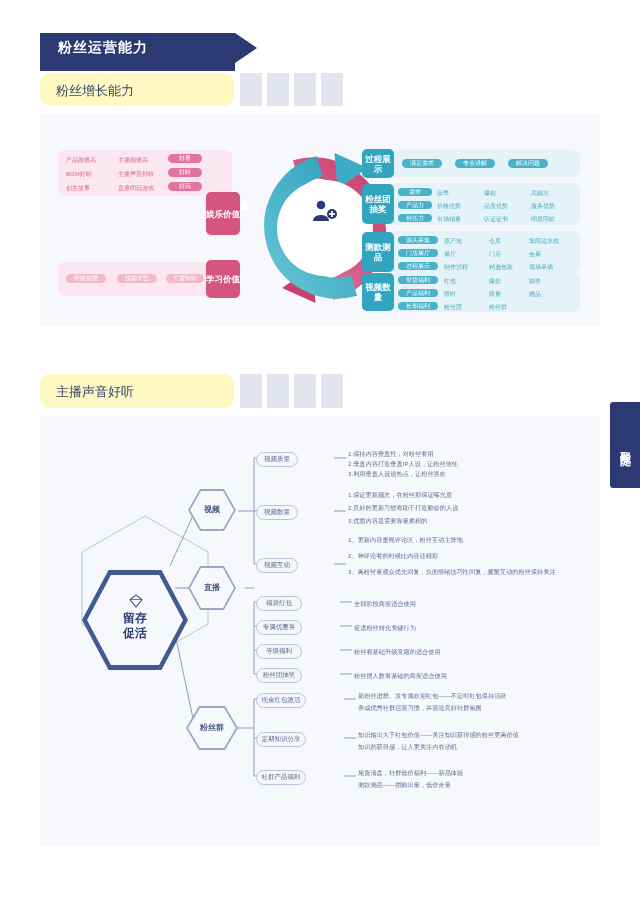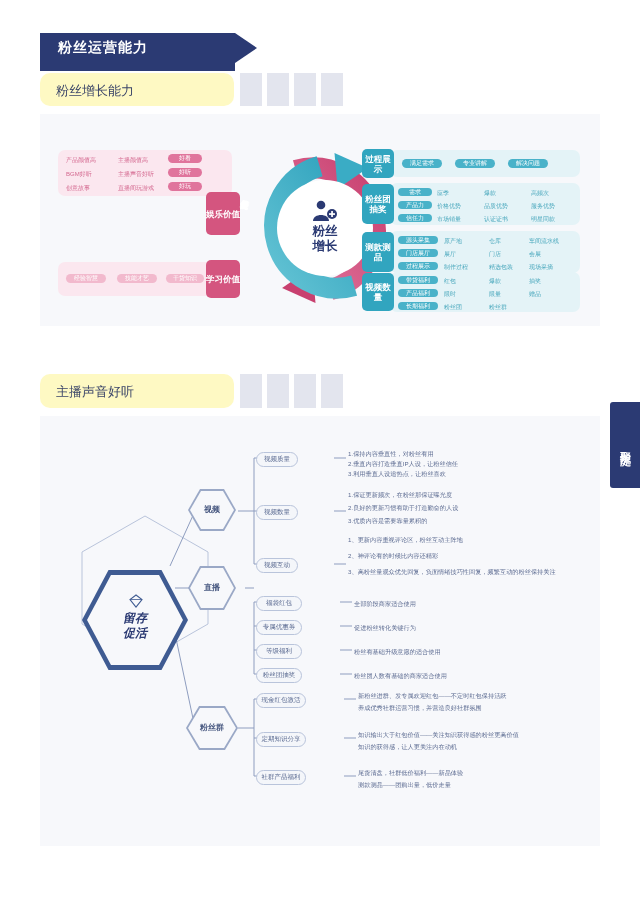--- a/index.html
+++ b/index.html
@@ -124,24 +124,20 @@
     <circle cx="80" cy="80" r="48" fill="#ffffff"></circle>
   </svg>
   
   <svg style="position:absolute;left:66px;top:52px;" width="28" height="22" viewBox="0 0 28 22">
     <circle cx="10" cy="5" r="4.3" fill="#2b3a73"></circle>
     <path d="M2 21 C2 13 18 13 18 21 Z" fill="#2b3a73"></path>
     <circle cx="21" cy="14" r="5" fill="#2b3a73"></circle>
     <rect x="20.2" y="11" width="1.7" height="6" fill="#fff"></rect>
     <rect x="18" y="13.2" width="6" height="1.7" fill="#fff"></rect>
   </svg>
-  <div class="center-label" style="top:76px;">
-    <div>粉丝</div>
-    <div>增长</div>
-  </div>
   <div class="arc-text" style="left:-3px;top:46px;writing-mode:vertical-rl;transform:rotate(14deg);">多变显性价值</div>
   <div class="arc-text" style="left:126px;top:48px;writing-mode:vertical-rl;transform:rotate(-14deg);">粉丝感性价值</div>
 </div>
 
 <div class="teal-card" style="left:390px;top:150px;width:190px;height:27px;"></div>
 <div class="teal-label" style="left:362px;top:149px;width:32px;height:29px;">
   <span>过程展示</span>
 </div>
 <div class="teal-pill" style="left:402px;top:159px;width:40px;height:9px;">满足需求</div>
 <div class="teal-pill" style="left:455px;top:159px;width:40px;height:9px;">专业讲解</div>
@@ -241,21 +237,21 @@
   <path d="M294,148 L306,148" stroke="#8e9dbf" stroke-width="1"></path>
   <path d="M300,186 L312,186" stroke="#8e9dbf" stroke-width="1"></path>
   <path d="M300,210 L312,210" stroke="#8e9dbf" stroke-width="1"></path>
   <path d="M300,234 L312,234" stroke="#8e9dbf" stroke-width="1"></path>
   <path d="M300,258 L312,258" stroke="#8e9dbf" stroke-width="1"></path>
   <path d="M304,283 L316,283" stroke="#8e9dbf" stroke-width="1"></path>
   <path d="M304,322 L316,322" stroke="#8e9dbf" stroke-width="1"></path>
   <path d="M304,360 L316,360" stroke="#8e9dbf" stroke-width="1"></path>
 </svg>
 
-<div class="hexnode" style="left:82px;top:570px;width:106px;height:100px;font-style:italic;">
+<div class="hexnode" style="left:82px;top:570px;width:106px;height:100px;">
   <div class="hexshape" style="background:#3f5b92;"></div>
   <div class="hexinner" style="left:5px;top:5px;right:5px;bottom:5px;"></div>
   <svg style="position:absolute;left:46px;top:24px;z-index:4;" width="16" height="14" viewBox="0 0 16 14">
     <polygon points="8,1 14,5.5 8,13 2,5.5" fill="none" stroke="#3f5b92" stroke-width="1.1"></polygon>
     <path d="M2 5.5 H14" stroke="#3f5b92" stroke-width="0.8"></path>
   </svg>
   <div class="hexlabel" style="font-size:12px;color:#2b3a73;line-height:15px;margin-top:12px;">
     <div>留存</div>
     <div>促活</div>
   </div>

